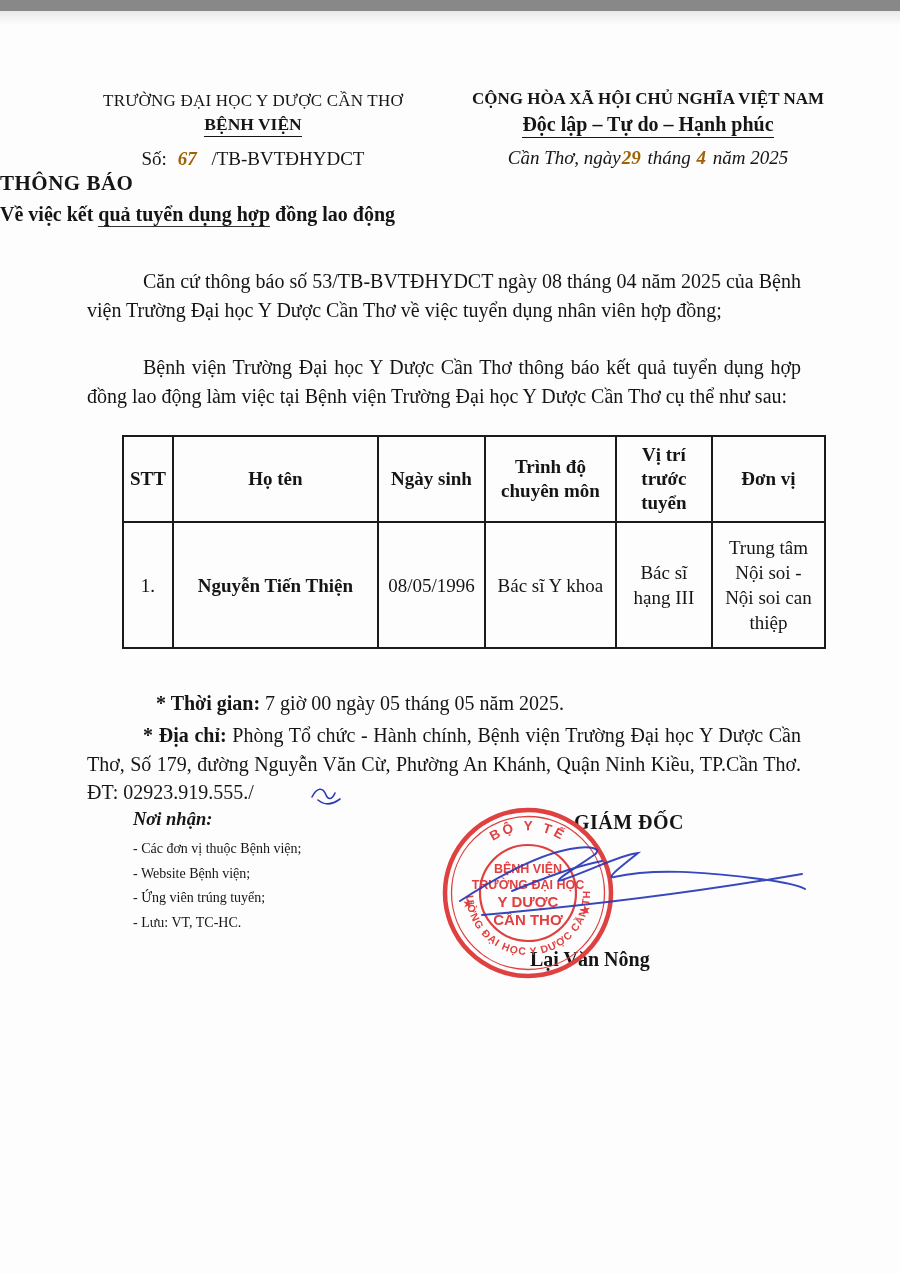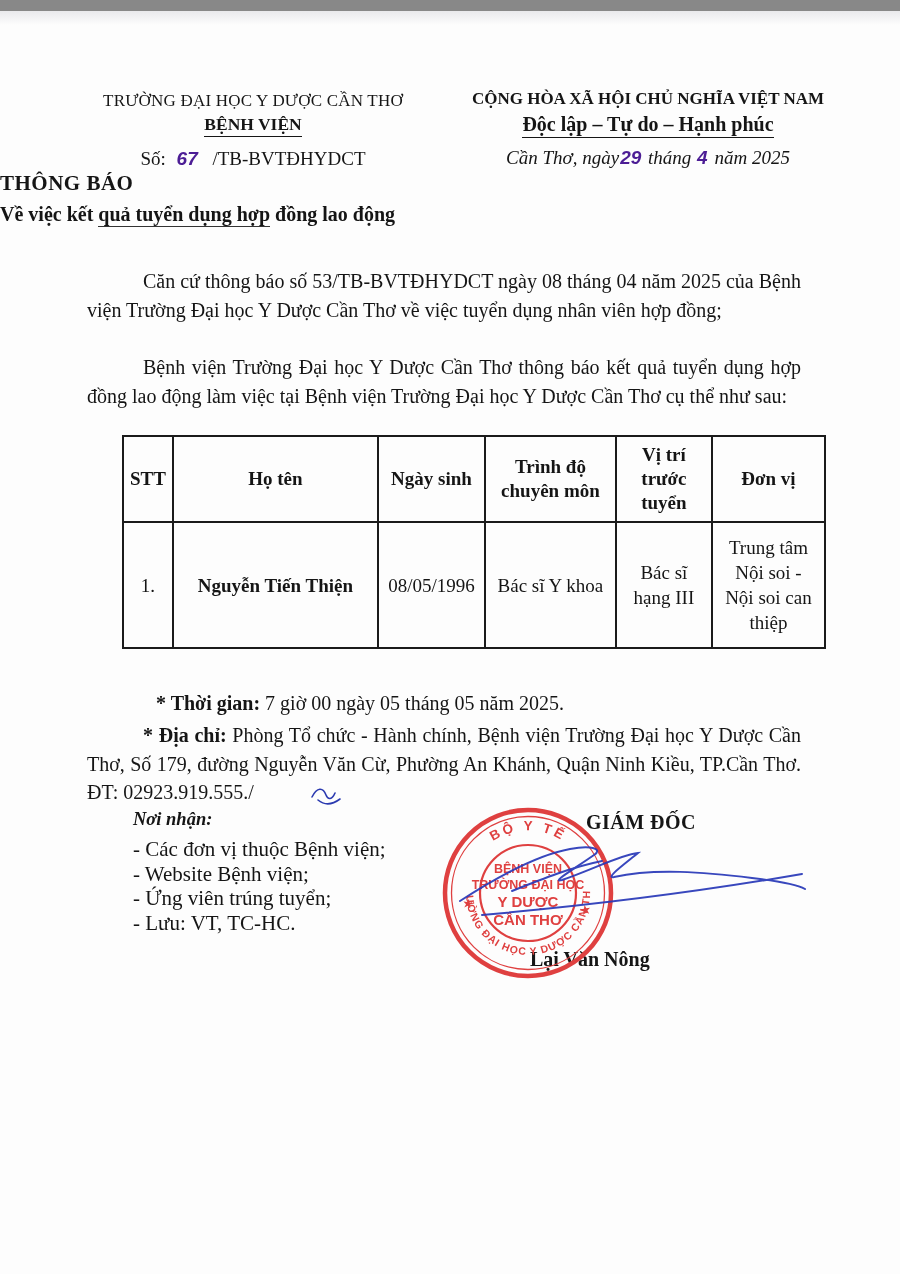--- a/index.html
+++ b/index.html
@@ -14,21 +14,21 @@
   .hdr-left{position:absolute;left:72px;top:80px;width:362px;text-align:center;}
   .hdr-right{position:absolute;left:438px;top:78px;width:420px;text-align:center;}
   .org1{font-size:17px;letter-spacing:.2px;}
   .org2{font-size:17.5px;font-weight:bold;margin-top:3px;display:inline-block;
         border-bottom:1.5px solid #151515;padding-bottom:1px;}
   .doc-no{font-size:19px;margin-top:11px;}
   .nat1{font-size:17px;font-weight:bold;}
   .nat2{font-size:20px;font-weight:bold;margin-top:4px;display:inline-block;
         border-bottom:1.5px solid #151515;padding-bottom:1px;}
   .date-line{font-size:19px;font-style:italic;margin-top:9px;}
-  .hw{font-family:Liberation Sans, sans-serif;font-style:italic;font-weight:bold;color:#4c1d95;}
+  .hw{font-family:Liberation Serif, serif;font-style:italic;font-weight:bold;color:#a16207;}
   .hw-day{margin:0 2px 0 1px;}
   .hw-num{font-size:19px;margin:0 10px 0 6px;}
   
   .title-wrap{position:absolute;left:0;top:160px;width:100%;}
   .title-main{font-size:21px;font-weight:bold;letter-spacing:.5px;}
   .title-sub{font-size:20px;font-weight:bold;margin-top:7px;}
   .title-sub .ul{border-bottom:1.5px solid #333;padding-bottom:1px;}
   
   .para{position:absolute;left:87px;width:714px;font-size:20px;line-height:28.5px;
         text-align:justify;text-indent:56px;}
@@ -43,22 +43,22 @@
   table.result th,table.result td{border:2px solid #1b1b1b;padding:3px 6px;
     text-align:center;vertical-align:middle;overflow:hidden;}
   table.result th{font-weight:bold;height:78px;font-size:19px;line-height:24px;}
   table.result td{height:118px;line-height:25px;}
   .c-stt{width:44px;} .c-name{width:205px;} .c-dob{width:107px;}
   .c-deg{width:131px;} .c-pos{width:96px;} .c-unit{width:113px;}
   td.cell-name{text-align:left;padding-left:10px;font-weight:bold;}
   
   .recipients{position:absolute;left:133px;top:798px;font-size:18px;}
   .recip-title{font-weight:bold;font-style:italic;font-size:18.5px;}
-  .recip-list{margin-top:7px;font-size:21px;line-height:24.5px;}
-  .signer-title{position:absolute;left:536px;top:800px;width:210px;text-align:center;
+  .recip-list{margin-top:7px;font-size:14px;line-height:24.5px;}
+  .signer-title{position:absolute;left:524px;top:800px;width:210px;text-align:center;
     font-size:20px;font-weight:bold;letter-spacing:.5px;}
   .signer-name{position:absolute;left:530px;top:937px;width:230px;text-align:left;
     font-size:20px;font-weight:bold;}
   .stamp{position:absolute;left:438px;top:796px;}
   .signature{position:absolute;left:452px;top:828px;}
 </style>
 </head>
 <body>
 
 <div class="page">

